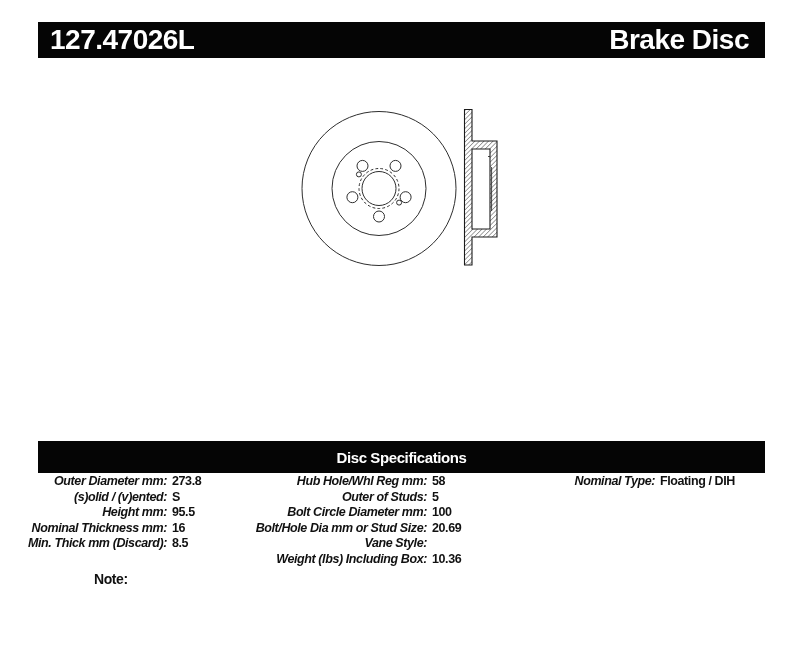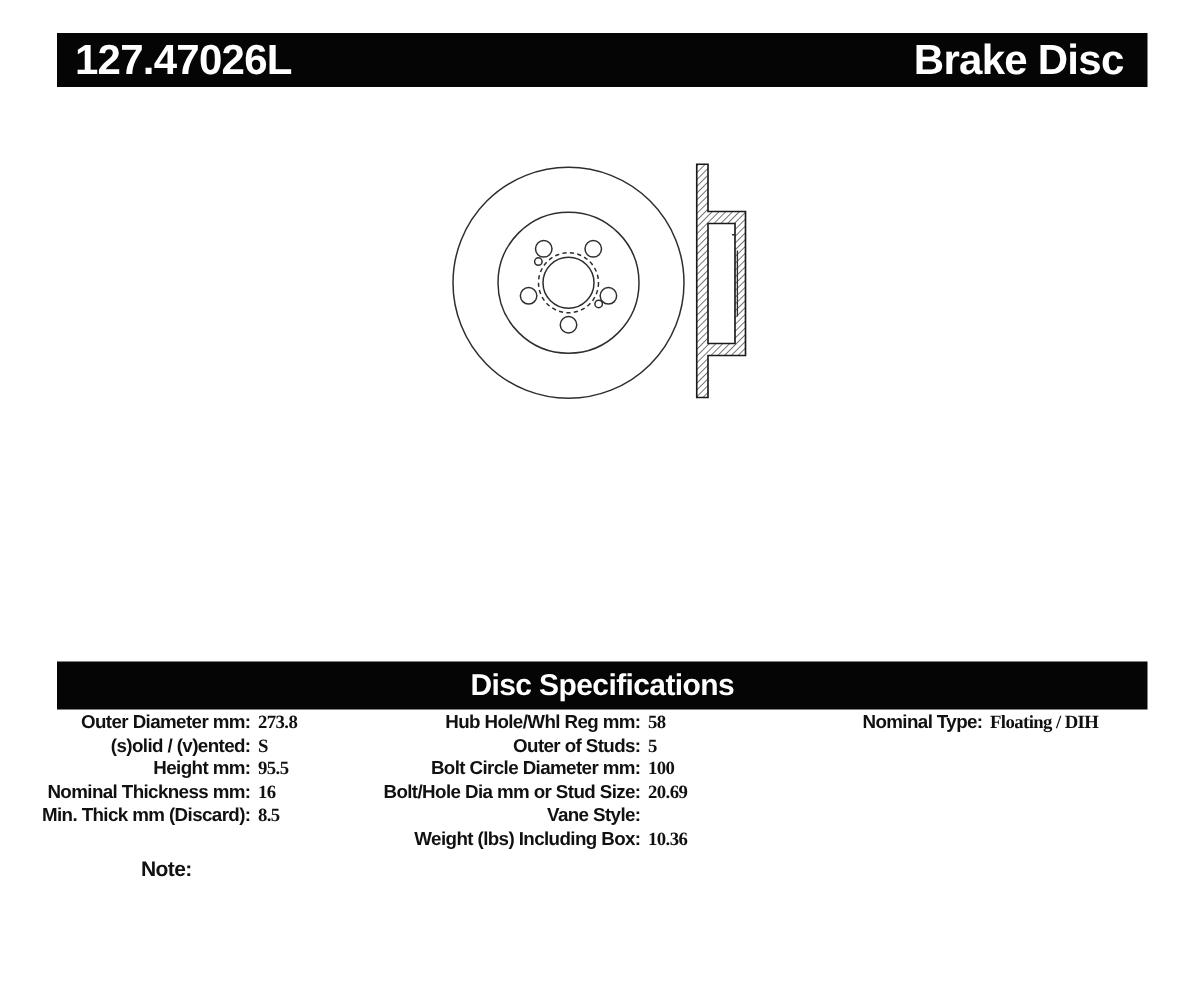--- a/index.html
+++ b/index.html
@@ -30,21 +30,21 @@
     padding: 0 16px 0 12px;
     font-size: 28px;
     letter-spacing: -0.5px;
   }
   .bar.spec-header {
     top: 441px;
     height: 32px;
     display: flex;
     align-items: center;
     justify-content: center;
-    font-size: 20px;
+    font-size: 15px;
     letter-spacing: -0.4px;
   }
   .drawing {
     position: absolute;
     left: 290px;
     top: 98px;
   }
   .spec-col {
     position: absolute;
     top: 474px;
@@ -61,25 +61,26 @@
     height: 15.6px;
     line-height: 15.6px;
     align-items: baseline;
   }
   .spec-label {
     display: flex;
     justify-content: flex-end;
     overflow: visible;
     text-align: left;
     flex: none;
+    font-style: italic;
   }
   .col-left   .spec-label { width: 127px; }
   .col-middle .spec-label { width: 187px; }
   .col-right  .spec-label { width: 155px; }
-  .spec-value { padding-left: 5px; flex: none; font-family: Liberation Serif, serif; }
+  .spec-value { padding-left: 5px; flex: none; }
   .note {
     position: absolute;
     left: 94px;
     top: 571px;
     font-size: 14px;
     font-weight: bold;
     letter-spacing: -0.4px;
   }
 </style>
 </head>

